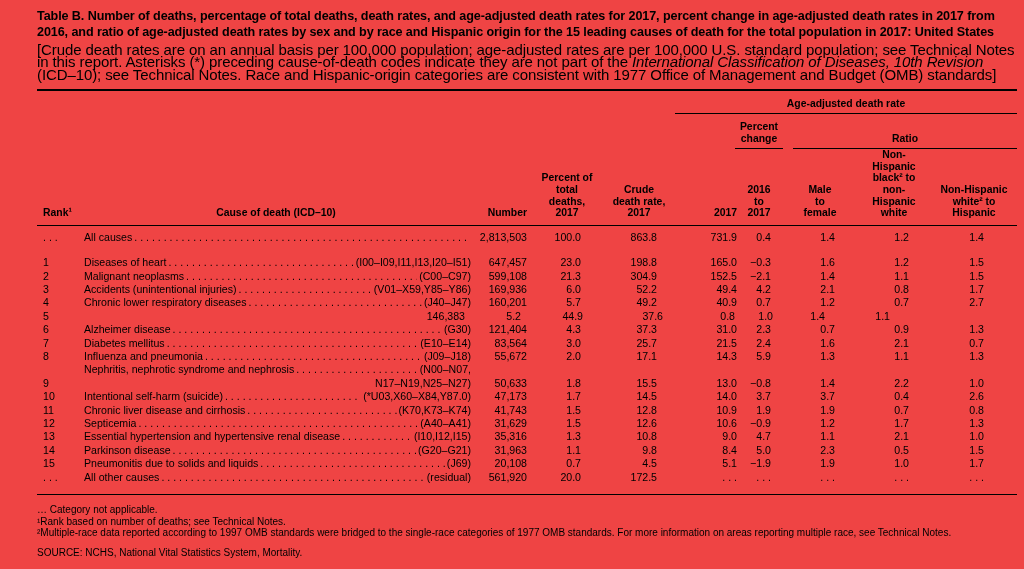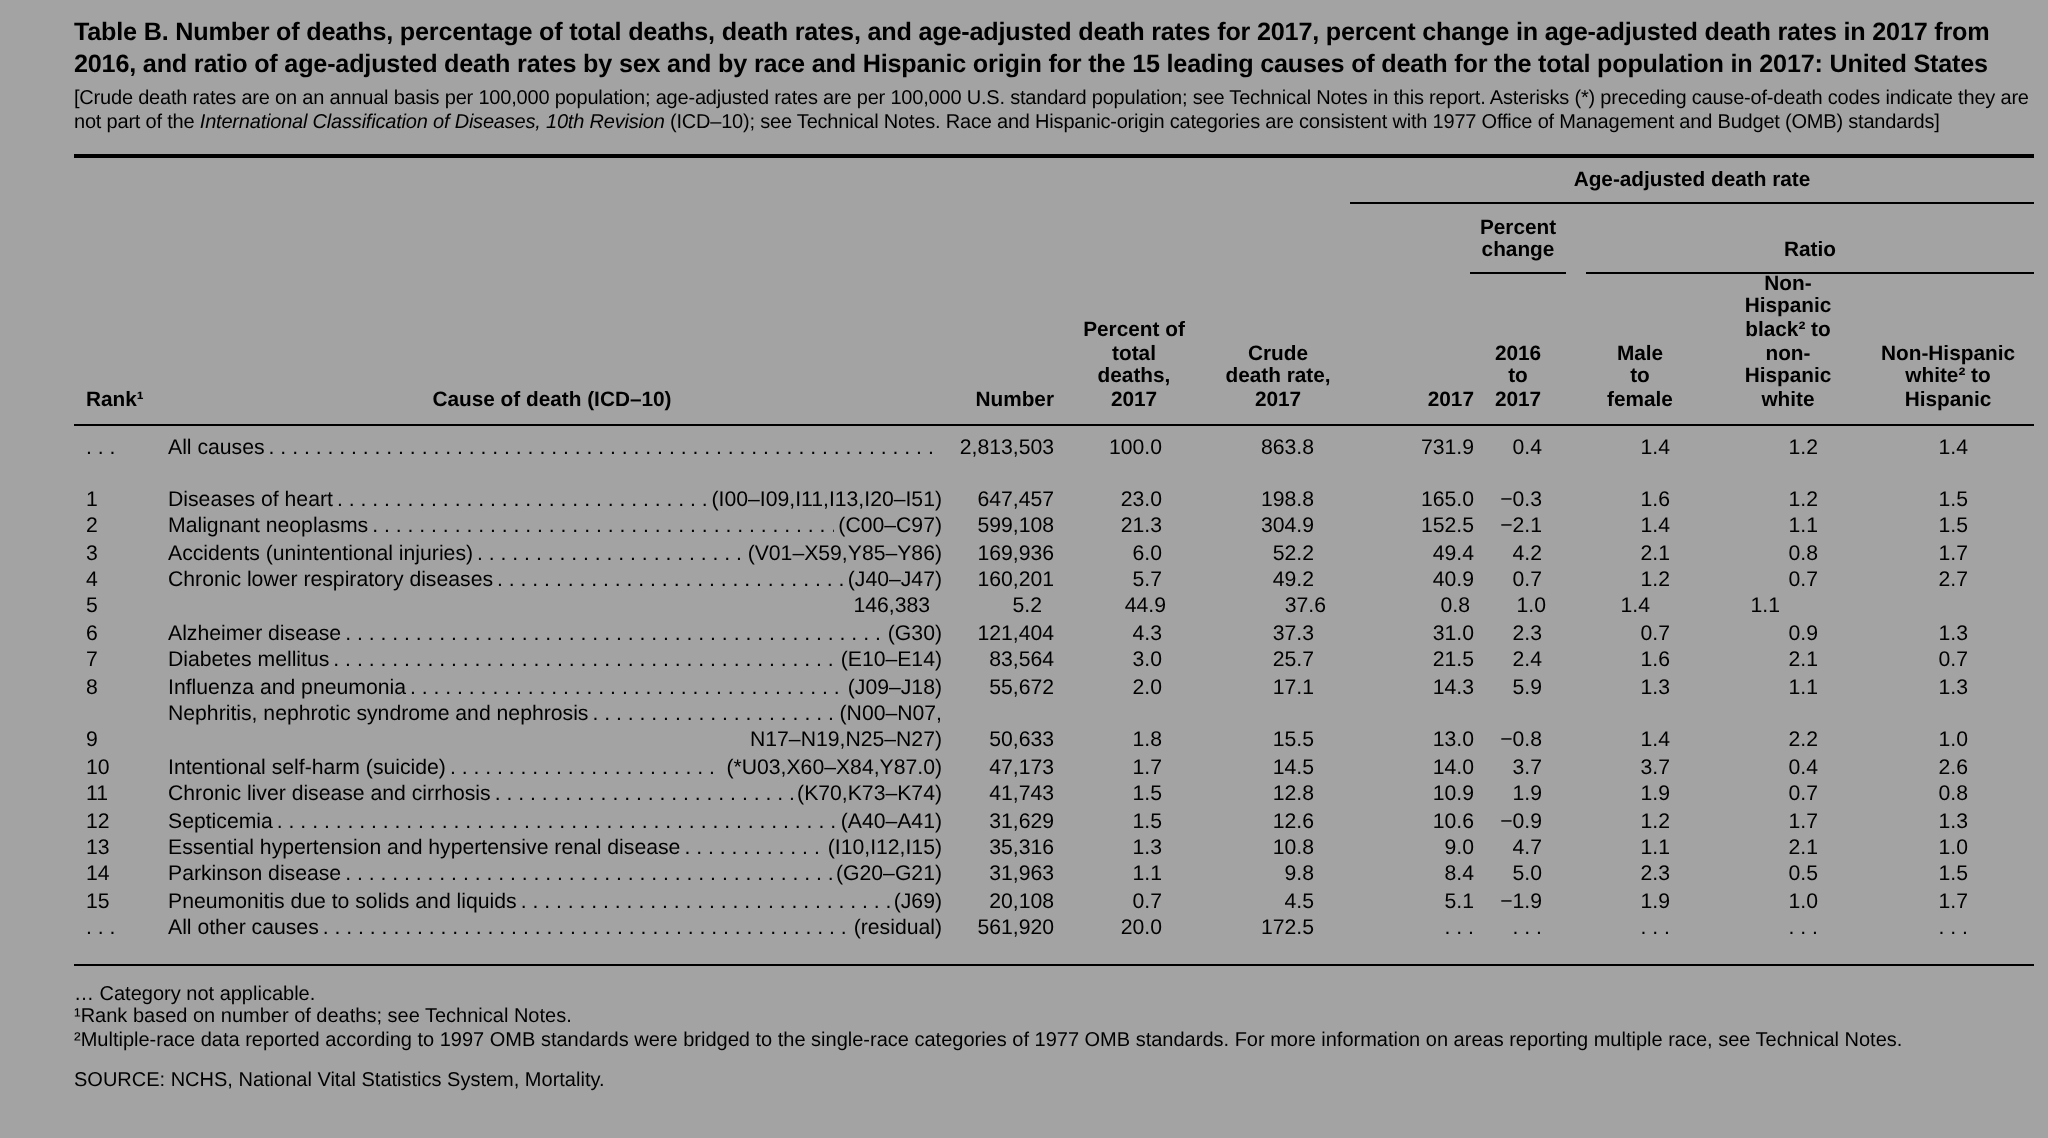--- a/index.html
+++ b/index.html
@@ -6,32 +6,32 @@
     margin: 0; padding: 0;
     background: #ffffff;
     font-family: "Liberation Sans", "DejaVu Sans", sans-serif;
     color: #000;
     -webkit-font-smoothing: antialiased;
   }
   .page {
     position: relative;
     width: 1024px; height: 569px;
     overflow: hidden;
-    background: #a3a3a3;
+    background: #ef4444;
   }
   .content { position: absolute; left: 37px; top: 9px; width: 981px; }
 
   .title {
     margin: 0 0 4px 0;
     font-size: 12.6px; font-weight: bold;
     line-height: 15.5px; letter-spacing: -0.1px;
   }
   .headnote {
     margin: 0 0 8px 0;
-    font-size: 10px; line-height: 12.4px; letter-spacing: -0.1px;
+    font-size: 15px; line-height: 12.4px; letter-spacing: -0.1px;
   }
   .headnote i { font-style: italic; }
 
   
   .tbl { width: 980px; --cols: 44px 390px 62px 60px 74px 74px 36px 62px 84px 94px; }
 
   .thead {
     display: grid;
     grid-template-columns: var(--cols);
     grid-template-rows: 23px 35px auto;

